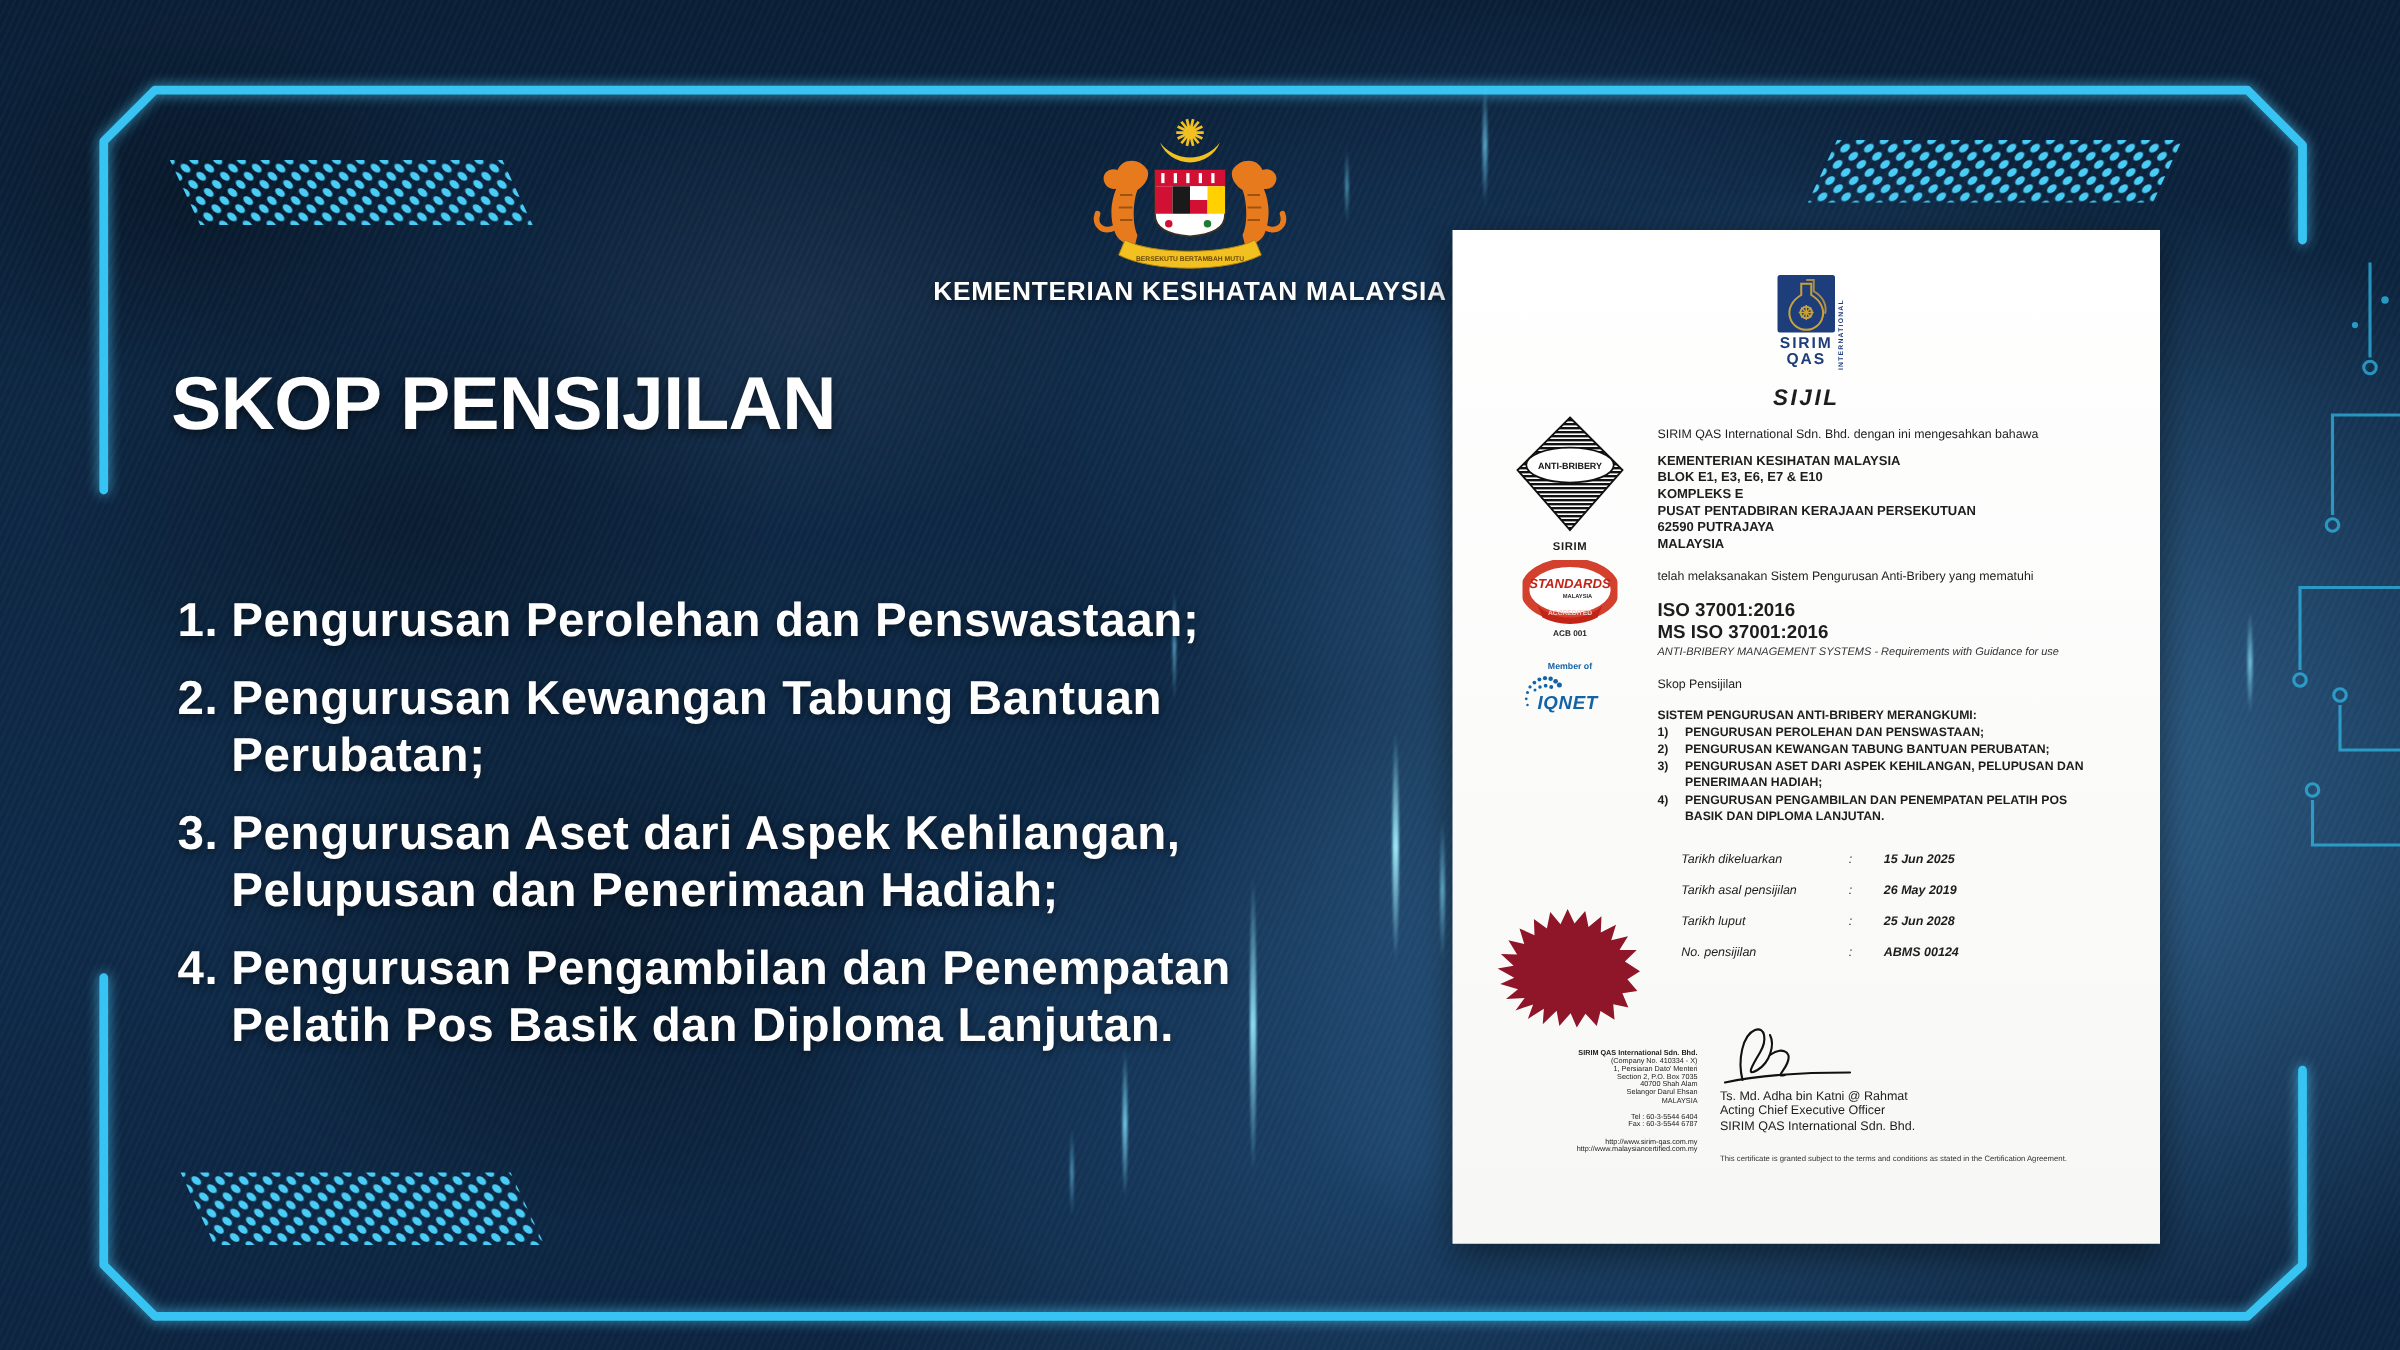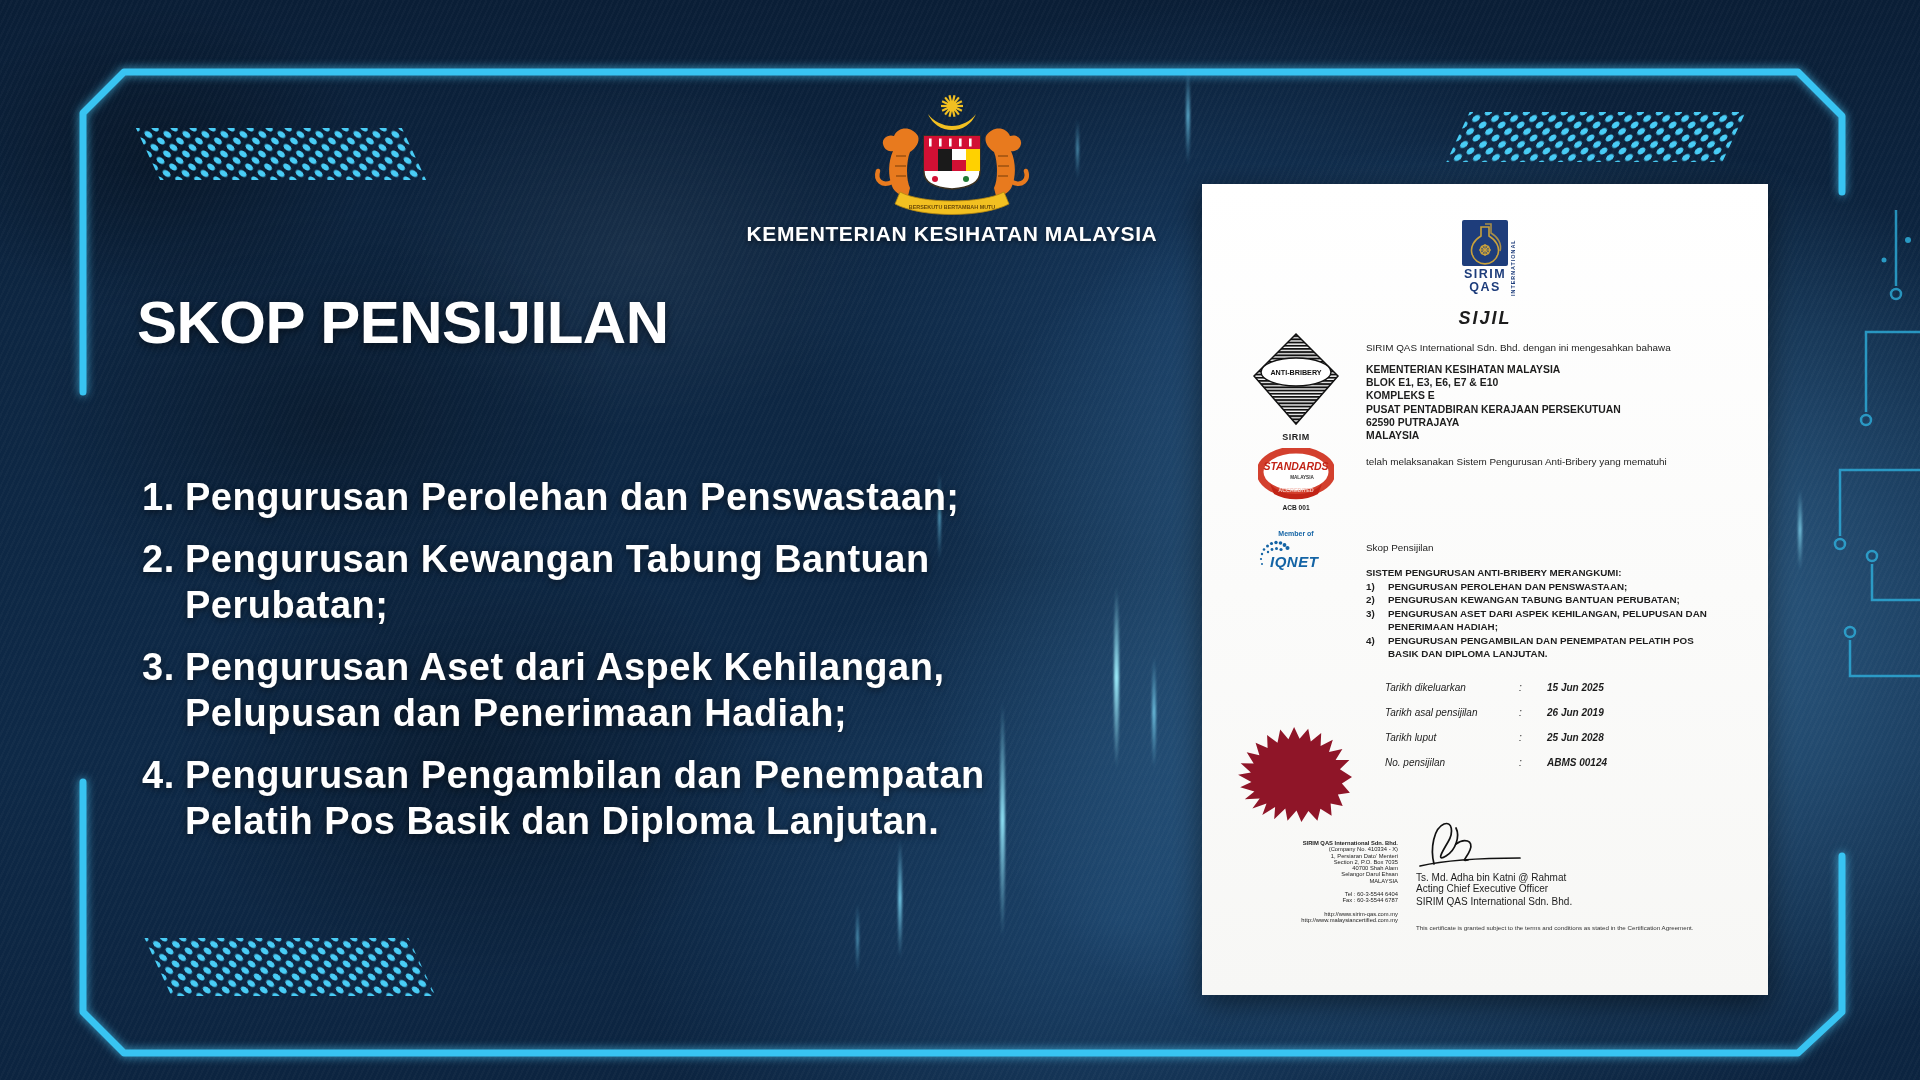--- a/index.html
+++ b/index.html
@@ -37,21 +37,21 @@
     font-size:60px;line-height:69px;letter-spacing:-.5px;text-shadow:0 3px 8px rgba(0,0,0,.5);}
   .scope{position:absolute;left:142px;top:474px;width:980px;color:#fff;font-weight:bold;
     font-size:38px;line-height:46px;letter-spacing:.5px;text-shadow:0 2px 7px rgba(0,0,0,.5);}
   .li{display:flex;margin-bottom:16px;}
   .li .num{width:43px;flex:none;}
   .li .txt{flex:1;}
   .quote{position:absolute;left:452px;top:934px;color:#fff;font-weight:bold;
     font-size:46px;letter-spacing:2px;font-variant-caps:small-caps;
     text-shadow:0 2px 7px rgba(0,0,0,.55);white-space:nowrap;}
   
-  .cert{position:absolute;left:1202px;top:184px;width:566px;height:811px;
+  .cert{position:absolute;left:1162px;top:184px;width:566px;height:811px;
     background:linear-gradient(180deg,#ffffff,#f7f7f5);box-shadow:0 8px 28px rgba(0,0,0,.5);
     color:#1d1d1d;}
   .cert .c{position:absolute;}
   .c-logo-box{position:absolute;left:260px;top:36px;width:46px;height:46px;background:#1e3d7b;border-radius:2px;}
   .c-logo-word{position:absolute;left:252px;top:84px;width:62px;text-align:center;color:#1e3d7b;
     font-weight:bold;font-size:12.5px;line-height:12.5px;letter-spacing:1.5px;}
   .c-logo-intl{position:absolute;left:308px;top:34px;height:78px;writing-mode:vertical-rl;
     transform:rotate(180deg);color:#1e3d7b;font-size:5.4px;font-weight:bold;letter-spacing:1px;}
   .c-sijil{position:absolute;left:0;right:0;top:124px;text-align:center;
     font-weight:bold;font-style:italic;font-size:18px;letter-spacing:2px;}
@@ -227,20 +227,25 @@
       <div>KEMENTERIAN KESIHATAN MALAYSIA</div>
       <div>BLOK E1, E3, E6, E7 &amp; E10</div>
       <div>KOMPLEKS E</div>
       <div>PUSAT PENTADBIRAN KERAJAAN PERSEKUTUAN</div>
       <div>62590 PUTRAJAYA</div>
       <div>MALAYSIA</div>
     </div>
 
     <div class="c c-body" style="left:164px;top:272px;width:392px;">telah melaksanakan Sistem Pengurusan Anti-Bribery yang mematuhi</div>
 
+    <div class="c" style="left:164px;top:296px;width:392px;">
+      <div class="c-std1">ISO 37001:2016</div>
+      <div class="c-std1">MS ISO 37001:2016</div>
+      <div class="c-stddesc">ANTI-BRIBERY MANAGEMENT SYSTEMS - Requirements with Guidance for use</div>
+    </div>
 
     <div class="c c-body" style="left:164px;top:358px;">Skop Pensijilan</div>
 
     <div class="c" style="left:164px;top:382px;width:370px;">
       <div class="cs-head">SISTEM PENGURUSAN ANTI-BRIBERY MERANGKUMI:</div>
       <div class="cs-item">
         <span class="cs-num">1)</span>
         <span>PENGURUSAN PEROLEHAN DAN PENSWASTAAN;</span>
       </div>
       <div class="cs-item">
@@ -259,21 +264,21 @@
 
     <div class="c" style="left:183px;top:498px;">
       <div class="date-row">
         <span class="d-label">Tarikh dikeluarkan</span>
         <span class="d-sep">:</span>
         <span class="d-val">15 Jun 2025</span>
       </div>
       <div class="date-row">
         <span class="d-label">Tarikh asal pensijilan</span>
         <span class="d-sep">:</span>
-        <span class="d-val">26 Jun 2019</span>
+        <span class="d-val">26 May 2019</span>
       </div>
       <div class="date-row">
         <span class="d-label">Tarikh luput</span>
         <span class="d-sep">:</span>
         <span class="d-val">25 Jun 2028</span>
       </div>
       <div class="date-row">
         <span class="d-label">No. pensijilan</span>
         <span class="d-sep">:</span>
         <span class="d-val">ABMS 00124</span>

